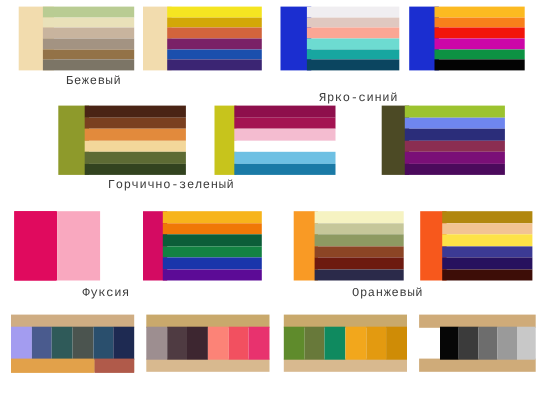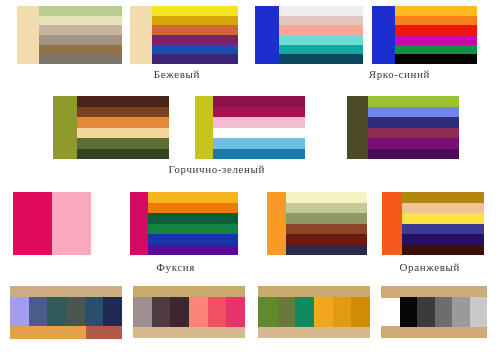--- a/index.html
+++ b/index.html
@@ -45,23 +45,23 @@
   }
   .swatch {
     height: 100%;
     flex: 1 1 auto;
   }
   .band {
     position: absolute;
   }
   .caption {
     position: absolute;
-    text-align: right;
+    text-align: left;
     color: #3b3b3b;
-    font-family: Liberation Serif, serif;
+    font-family: Liberation Mono, monospace;
     letter-spacing: 0.6px;
     white-space: nowrap;
   }
   .cap-md { font-size: 11px; }
 </style>
 </head>
 <body>
 
 <div id="sheet" style="background: rgb(255, 255, 255);">
     <div class="palette" style="left: 17px; top: 6px; width: 105px; height: 58px;">
@@ -224,17 +224,17 @@
       <div class="band" style="left: 0px; top: 40px; width: 106px; height: 12px; background: rgb(207, 171, 121);"></div>
       <div class="swatches" style="left: 19px; top: 11px; width: 87px; height: 30px;">
         <div class="swatch" style="background: rgb(6, 6, 6);"></div>
         <div class="swatch" style="background: rgb(59, 59, 59);"></div>
         <div class="swatch" style="background: rgb(109, 109, 109);"></div>
         <div class="swatch" style="background: rgb(154, 154, 154);"></div>
         <div class="swatch" style="background: rgb(200, 200, 200);"></div>
       </div>
     </div>
     <div class="caption cap-md" style="left: 60px; top: 68px; width: 140px; color: rgb(59, 59, 59);">Бежевый</div>
-    <div class="caption cap-md" style="left: 290px; top: 68px; width: 140px; color: rgb(59, 59, 59);">Ярко-синий</div>
-    <div class="caption cap-md" style="left: 85px; top: 163px; width: 180px; color: rgb(59, 59, 59);">Горчично-зеленый</div>
+    <div class="caption cap-md" style="left: 290px; top: 84px; width: 140px; color: rgb(59, 59, 59);">Ярко-синий</div>
+    <div class="caption cap-md" style="left: 98px; top: 163px; width: 180px; color: rgb(59, 59, 59);">Горчично-зеленый</div>
     <div class="caption cap-md" style="left: 320px; top: 261px; width: 140px; color: rgb(59, 59, 59);">Оранжевый</div>
     <div class="caption cap-md" style="left: 75px; top: 261px; width: 120px; color: rgb(59, 59, 59);">Фуксия</div>
   </div>
 
 </body></html>

